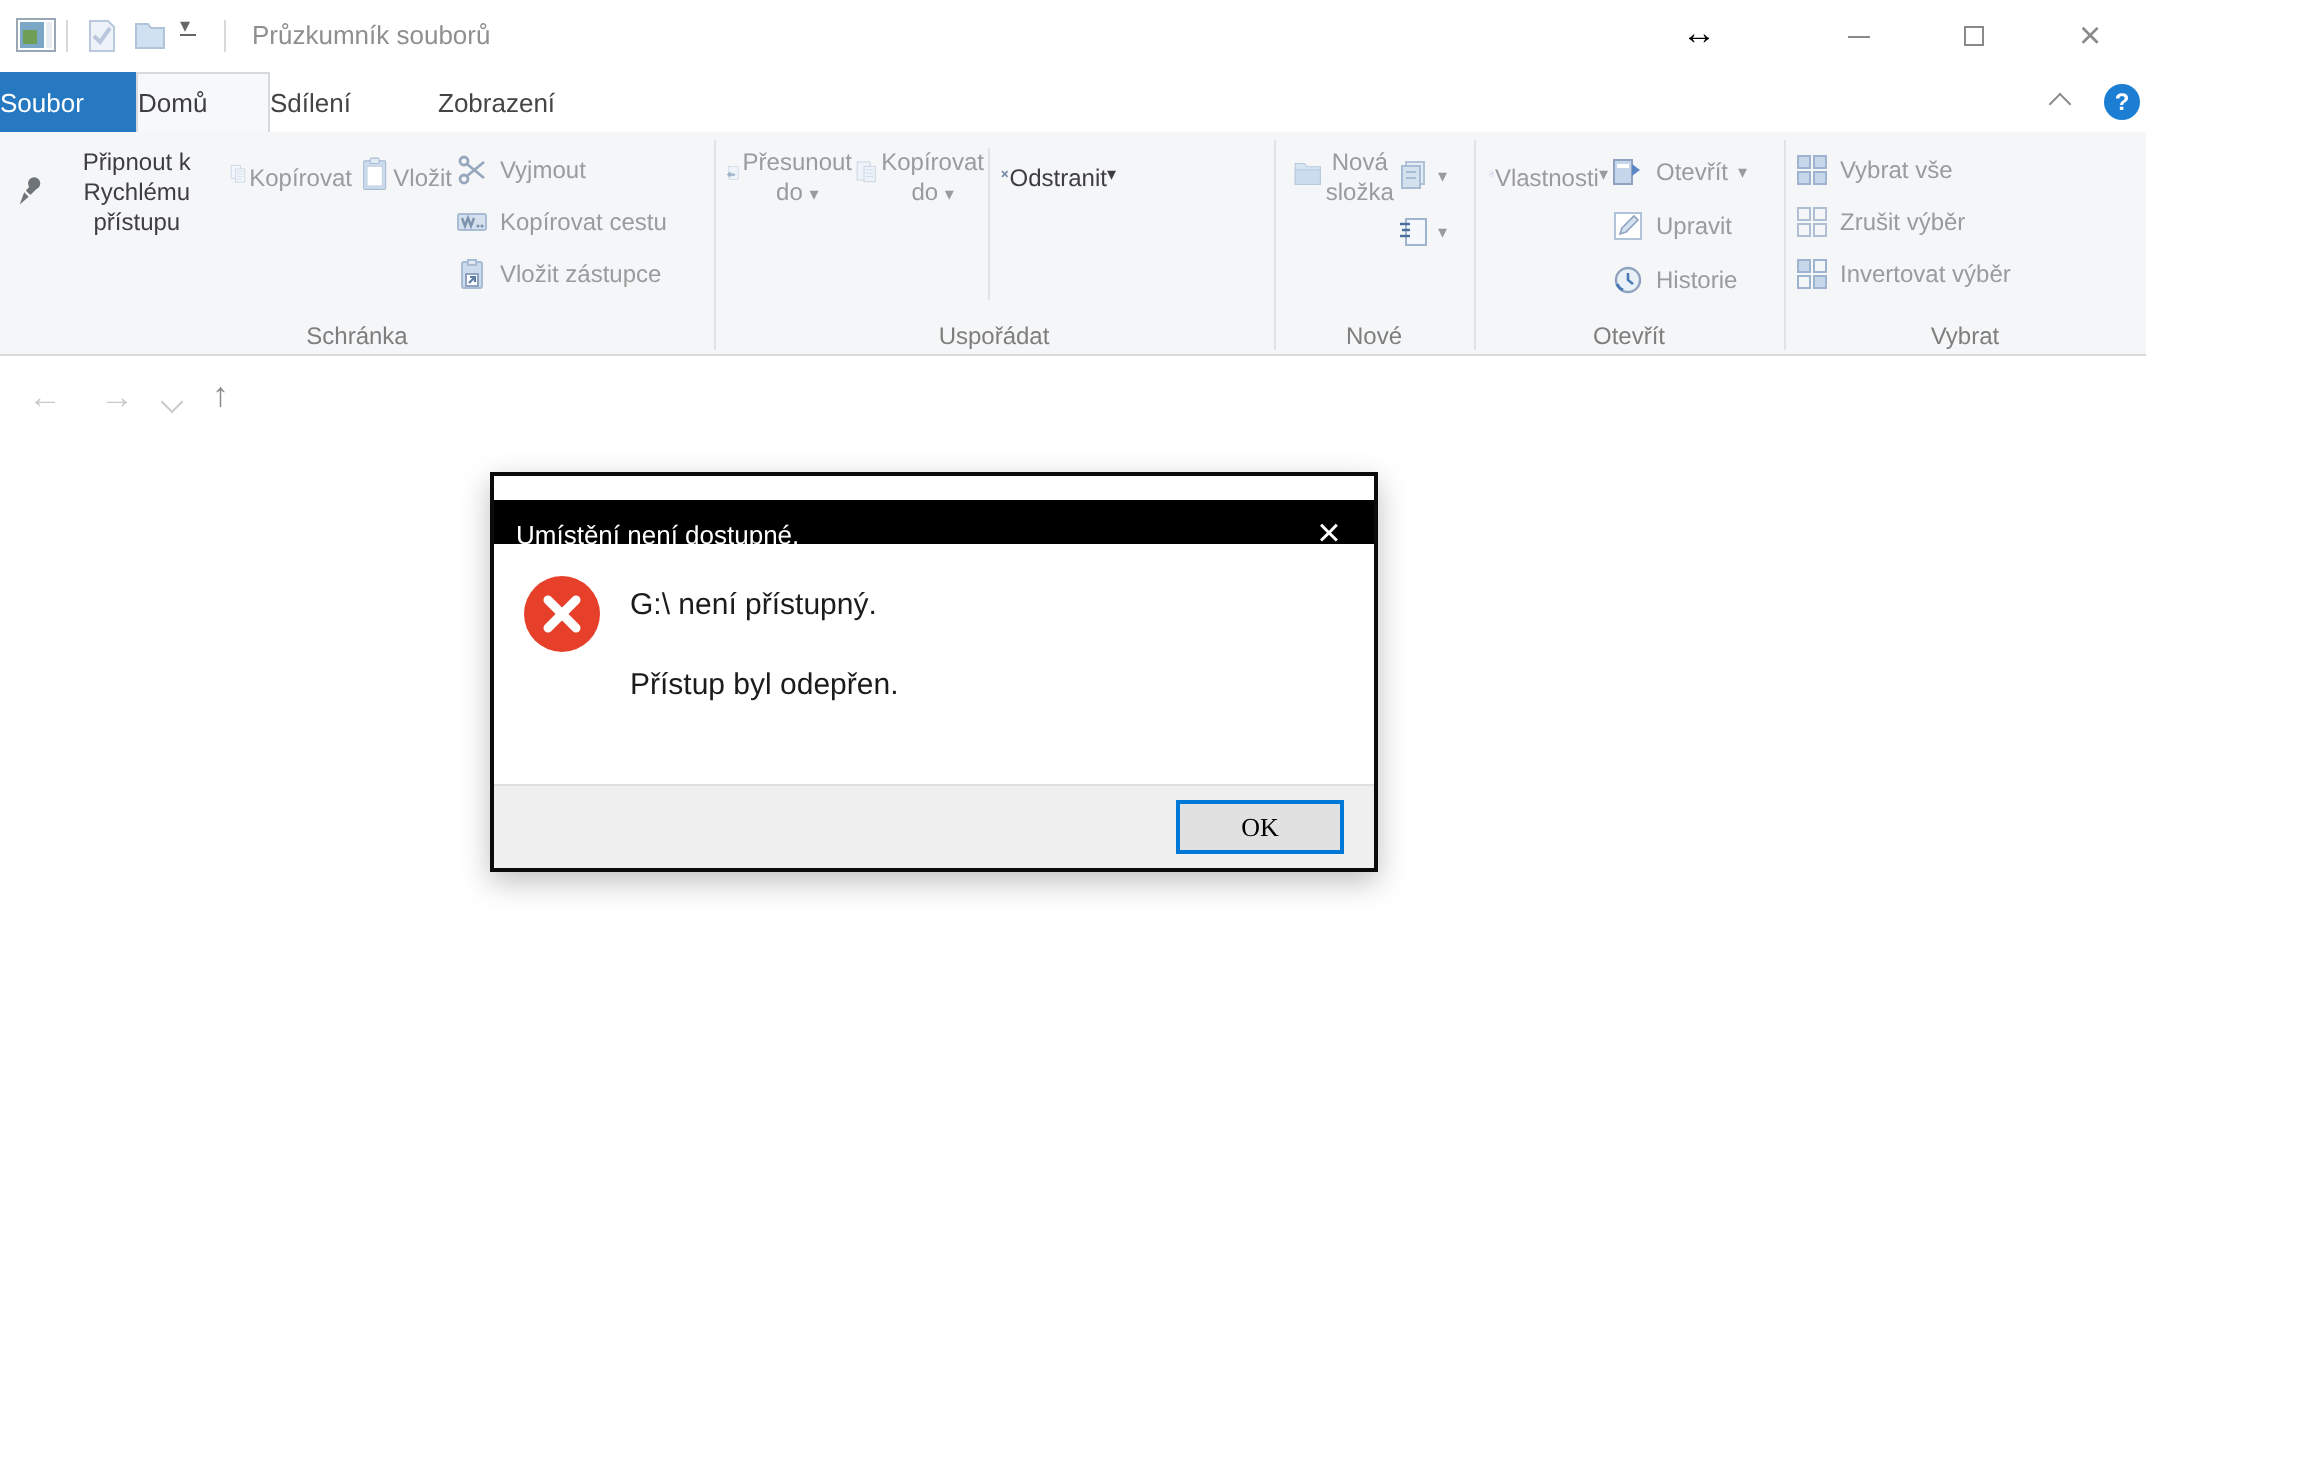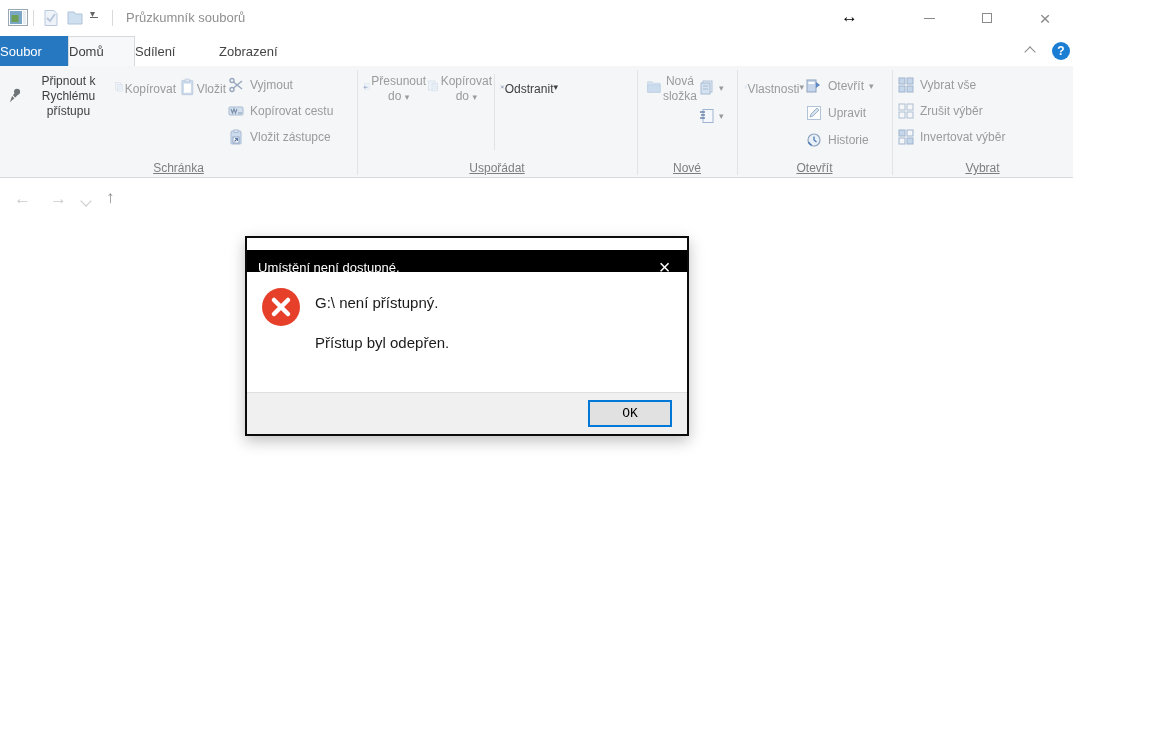--- a/index.html
+++ b/index.html
@@ -28,21 +28,21 @@
   #tab-view { left:219px; width:88px; }
   #ribbon-collapse { position:absolute; left:1026px; top:8px; width:18px; height:14px; }
   .chev { display:inline-block; width:8px; height:8px; border-right:1.5px solid #8a8a8a; border-bottom:1.5px solid #8a8a8a; }
   .chev.up { transform:rotate(-135deg); margin-top:4px; }
   .chev.down { transform:rotate(45deg); }
   #help-button { position:absolute; left:1052px; top:6px; width:18px; height:18px; border-radius:50%; background:#1b7ed3; color:#fff; font-size:12px; font-weight:bold; display:flex; align-items:center; justify-content:center; }
 
   
   #ribbon { position:absolute; left:0; top:66px; width:1073px; height:112px; background:#f5f6f7; border-bottom:1px solid #d8d9da; }
   .rgroup { position:absolute; top:0; height:112px; }
-  .group-label { position:absolute; bottom:3px; left:0; right:0; text-align:center; font-size:12px; color:#7e7e7e;text-decoration:underline; }
+  .group-label { position:absolute; bottom:3px; left:0; right:0; text-align:center; font-size:12px; color:#7e7e7e; }
   .gsep { position:absolute; top:4px; bottom:2px; width:1px; background:#e2e3e5; }
   .bigbtn { position:absolute; top:4px; display:flex; flex-direction:row; align-items:center; text-align:center; cursor:default; }
   .bigbtn .blabel { margin-top:4px; line-height:15px; font-size:12px; color:#9a9b9c; }
   .bigbtn.enabled .blabel { color:#3e3e40; }
   .smallrow { display:flex; align-items:center; height:26px; cursor:default; }
   .smallrow .slabel { margin-left:6px; font-size:12px; color:#9a9b9c; white-space:nowrap; }
   .caret { font-size:9px; color:#9a9b9c; line-height:8px; }
   .bigbtn.enabled .caret { color:#3e3e40; }
   .ico32 { width:34px; height:34px; }
   .ico16 { width:16px; height:16px; }
@@ -66,21 +66,21 @@
   #dialog { position:absolute; left:245px; top:236px; width:444px; height:200px; background:#fff; border:2px solid #0b0b0b; box-shadow:0 5px 14px rgba(0,0,0,.25); }
   #dialog-title-bar { position:absolute; left:0; top:0; right:0; height:34px; background:#000; color:#fff; display:flex; align-items:center;margin-top:12px; }
   #dialog-title { margin-left:11px; font-size:13px; }
   #dialog-close { position:absolute; right:0; top:0; width:45px; height:34px; display:flex; align-items:center; justify-content:center; font-size:20px; color:#fff; background:transparent; border:0; }
   #dialog-body { position:absolute; left:0; top:34px; right:0; height:120px; background:#fff; }
   #error-icon { position:absolute; left:14px; top:15px; }
   .dlg-line { position:absolute; left:68px; font-size:15px; color:#1b1b1b; white-space:nowrap; }
   #dlg-line1 { top:22px; }
   #dlg-line2 { top:62px; }
   #dialog-footer { position:absolute; left:0; bottom:0; right:0; height:42px; background:#f0f0f0; border-top:1px solid #dfdfdf; }
-  #ok-button { position:absolute; right:15px; top:7px; width:84px; height:27px; background:#e1e1e1; border:2px solid #0078d7; font-size:13px; color:#000; font-family:Liberation Mono, monospace; cursor:default; }
+  #ok-button { position:absolute; right:15px; top:7px; width:84px; height:27px; background:#e1e1e1; border:2px solid #0078d7; font-size:13px; color:#000; font-family:Liberation Serif, serif; cursor:default; }
 </style>
 </head>
 <body>
 
 <div id="window">
 
   <div id="titlebar">
     <svg class="abs" style="left:8px;top:9px" width="20" height="17" viewBox="0 0 20 17">
       <rect x="0.5" y="0.5" width="19" height="16" fill="#fff" stroke="#9aa7b5"></rect>
       <rect x="2" y="2" width="12" height="13" fill="#7ba7c7"></rect>

